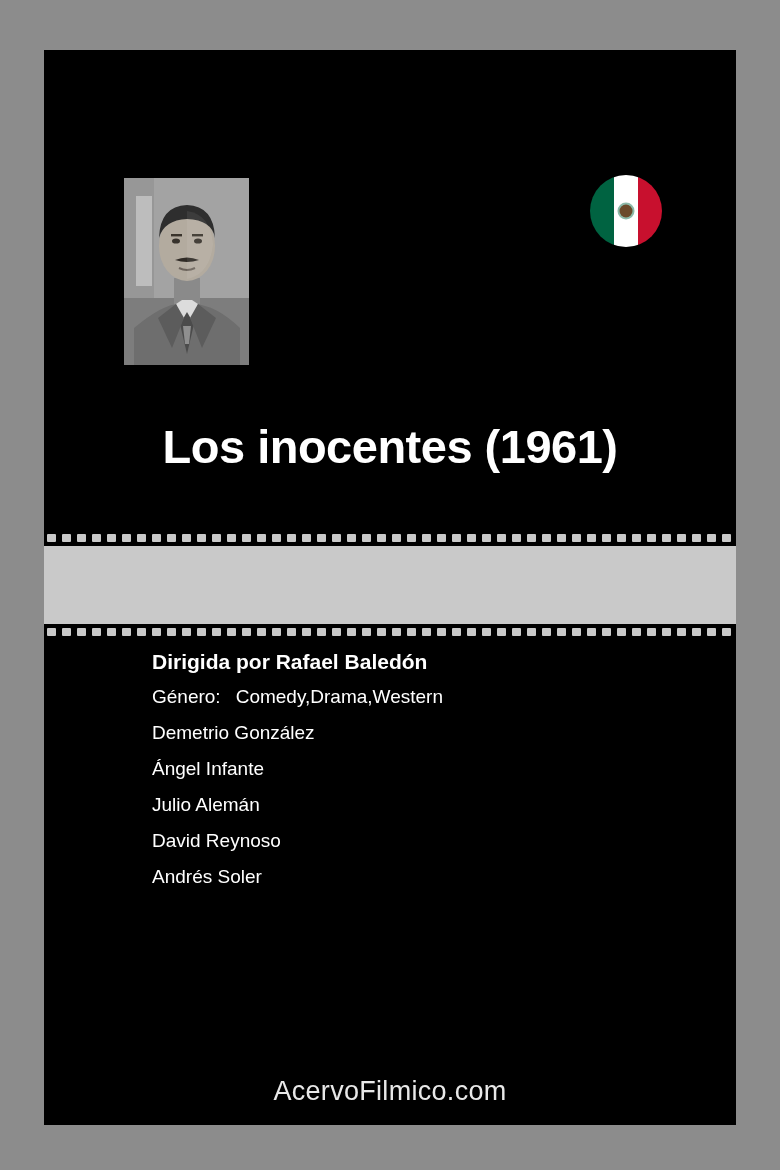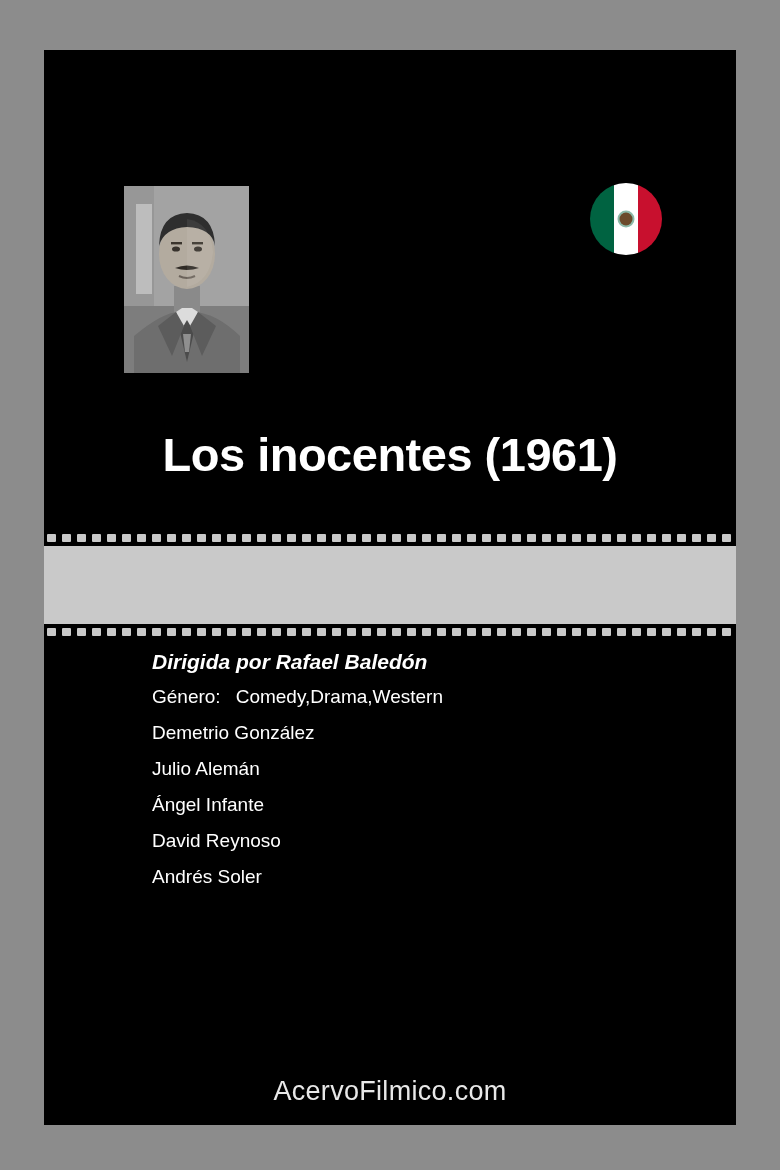--- a/index.html
+++ b/index.html
@@ -31,21 +31,20 @@
   }
 
   
   .top-area {
     position: absolute;
     left: 0;
     top: 0;
     width: 692px;
     height: 480px;
     background: #000000;
-    margin-top: 8px;
   }
 
   
   .portrait {
     position: absolute;
     left: 80px;
     top: 128px;
     width: 125px;
     height: 187px;
     background: #9a9a9a;
@@ -130,21 +129,20 @@
   .credits {
     position: absolute;
     left: 108px;
     top: 600px;
     width: 560px;
     color: #ffffff;
   }
   .director {
     font-size: 21px;
     font-weight: bold;
-    font-style: italic;
     margin-bottom: 12px;
     white-space: nowrap;
   }
   .genre {
     font-size: 19px;
     margin-bottom: 14px;
     white-space: nowrap;
   }
   .genre .genre-label { margin-right: 15px; }
   .cast-line {
@@ -321,21 +319,21 @@
           <span class="perf"></span>
       </div>
     </div>
 
     <div class="credits">
       <div class="director">Dirigida por Rafael Baledón</div>
       <div class="genre">
         <span class="genre-label">Género:</span><span>Comedy,Drama,Western</span>
       </div>
       <div class="cast-line">Demetrio González</div>
+      <div class="cast-line">Ángel Infante</div>
       <div class="cast-line">Julio Alemán</div>
-      <div class="cast-line">Ángel Infante</div>
       <div class="cast-line">David Reynoso</div>
       <div class="cast-line">Andrés Soler</div>
     </div>
 
     <div class="footer">AcervoFilmico.com</div>
   </div>
 </div>
 
 </body></html>

